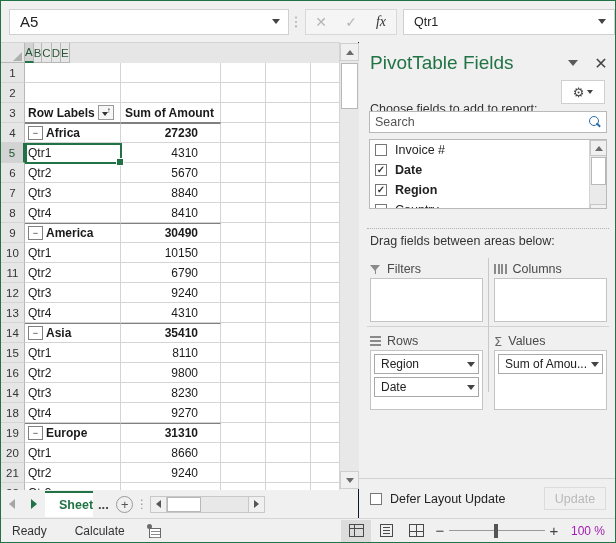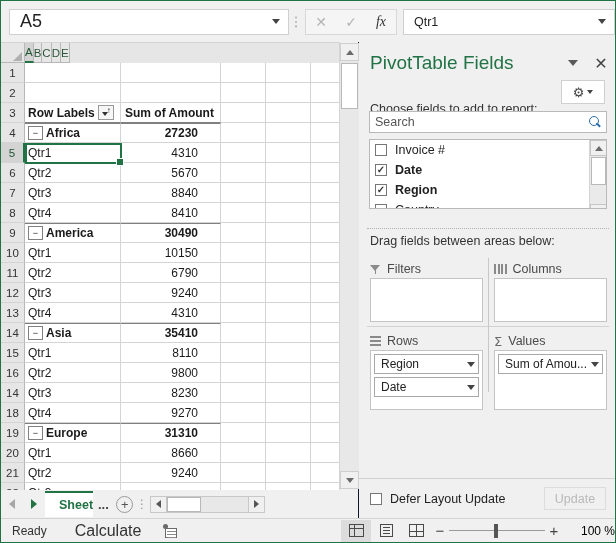--- a/index.html
+++ b/index.html
@@ -27,21 +27,21 @@
     background: #f0f0f0;
     display: flex; align-items: center;
   }
   #name-box {
     margin-left: 8px;
     width: 280px; height: 26px;
     background: #ffffff;
     border: 1px solid #d0d0d0;
     display: flex; align-items: center;
     padding: 0 4px 0 10px;
-    font-size: 18px;
+    font-size: 15px;
     color: #222;
   }
   #name-box .nb-val { flex: 1; }
   .chev {
     width: 0; height: 0;
     border-left: 4px solid transparent;
     border-right: 4px solid transparent;
     border-top: 5px solid #444;
     margin-right: 4px;
   }
@@ -589,21 +589,21 @@
 
   
   #statusbar {
     position: absolute; left: 0; bottom: 0;
     width: 614px; height: 24px;
     background: #f0f0f0;
     border-top: 1px solid #d4d4d4;
     display: flex; align-items: center;
   }
   #st-ready { margin-left: 11px; font-size: 12px; color: #333; }
-  #st-calc { margin-left: 28px; font-size: 16px; color: #333; }
+  #st-calc { margin-left: 28px; font-size: 12px; color: #333; }
   #st-macro {
     margin-left: 22px;
     width: 16px; height: 14px;
     position: relative;
   }
   #st-macro .mic-dot {
     position: absolute; left: 0; top: 0;
     width: 5px; height: 5px;
     background: #6a6a6a;
     border-radius: 50%;
@@ -688,21 +688,22 @@
     background: #9a9a9a;
   }
   #zoom-handle {
     position: absolute; left: 45px; top: 3px;
     width: 4px; height: 14px;
     background: #555;
   }
   #zoom-pct {
     width: 52px;
     text-align: right;
-    font-size: 12px; color: #000000;
+    padding-right: 10px;
+    font-size: 12px; color: #a21caf;
   }
 </style>
 </head>
 <body>
 
 <div id="app">
 
   <div id="formula-row">
     <div id="name-box">
       <span class="nb-val">A5</span>

